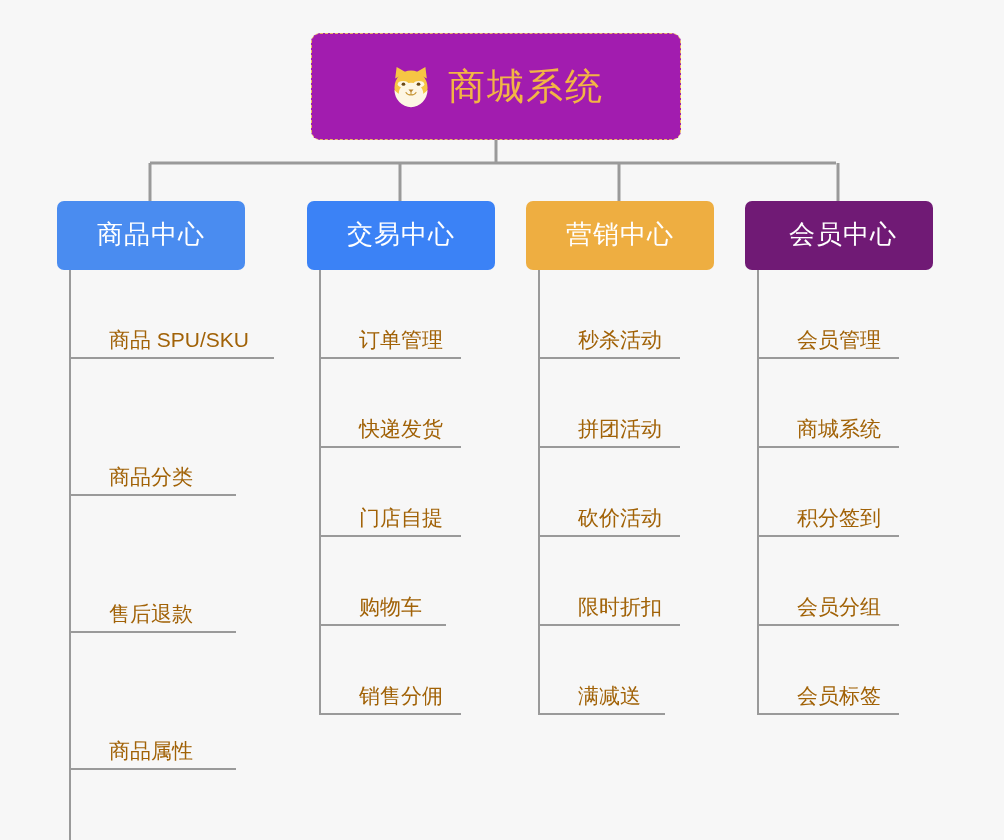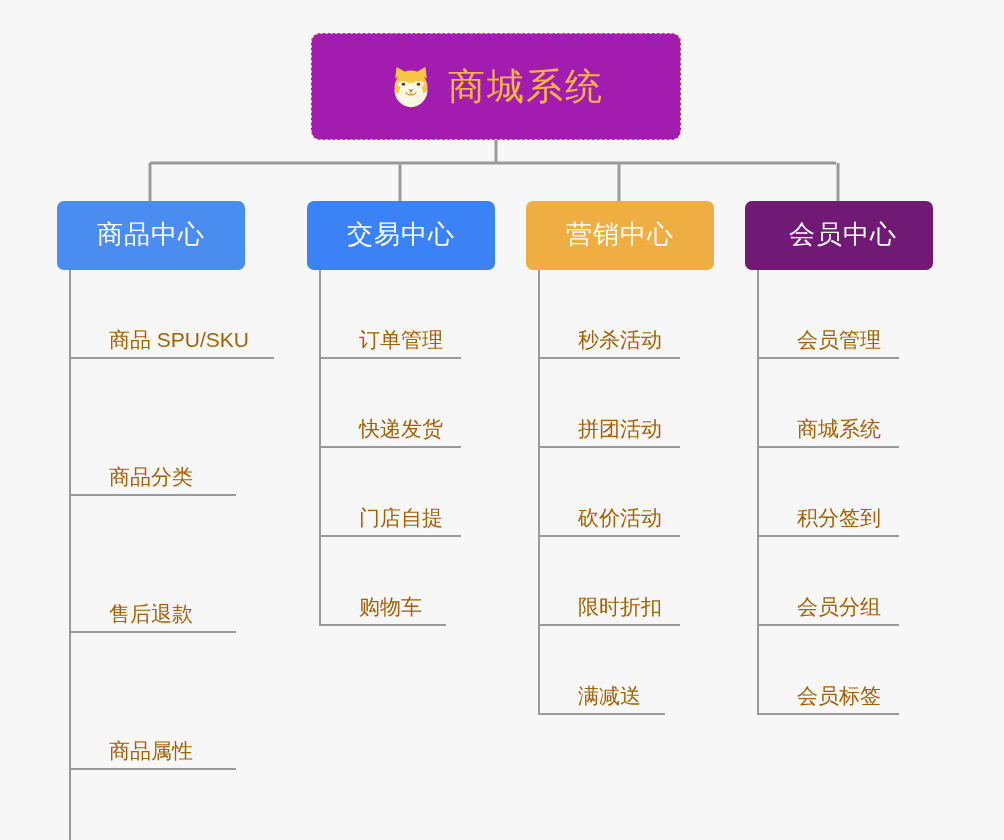--- a/index.html
+++ b/index.html
@@ -205,20 +205,23 @@
         </div>
         <div class="sub-item w-narrow">
           <span class="sub-item-label">快递发货</span>
         </div>
         <div class="sub-item w-narrow">
           <span class="sub-item-label">门店自提</span>
         </div>
         <div class="sub-item w-short">
           <span class="sub-item-label">购物车</span>
         </div>
+        <div class="sub-item w-narrow">
+          <span class="sub-item-label">销售分佣</span>
+        </div>
       </div>
     </div>
 
     <div class="column col-2">
       <div class="cat-box cat-orange">
         <span>营销中心</span>
       </div>
       <div class="sub-list">
         <div class="sub-item w-narrow">
           <span class="sub-item-label">秒杀活动</span>

